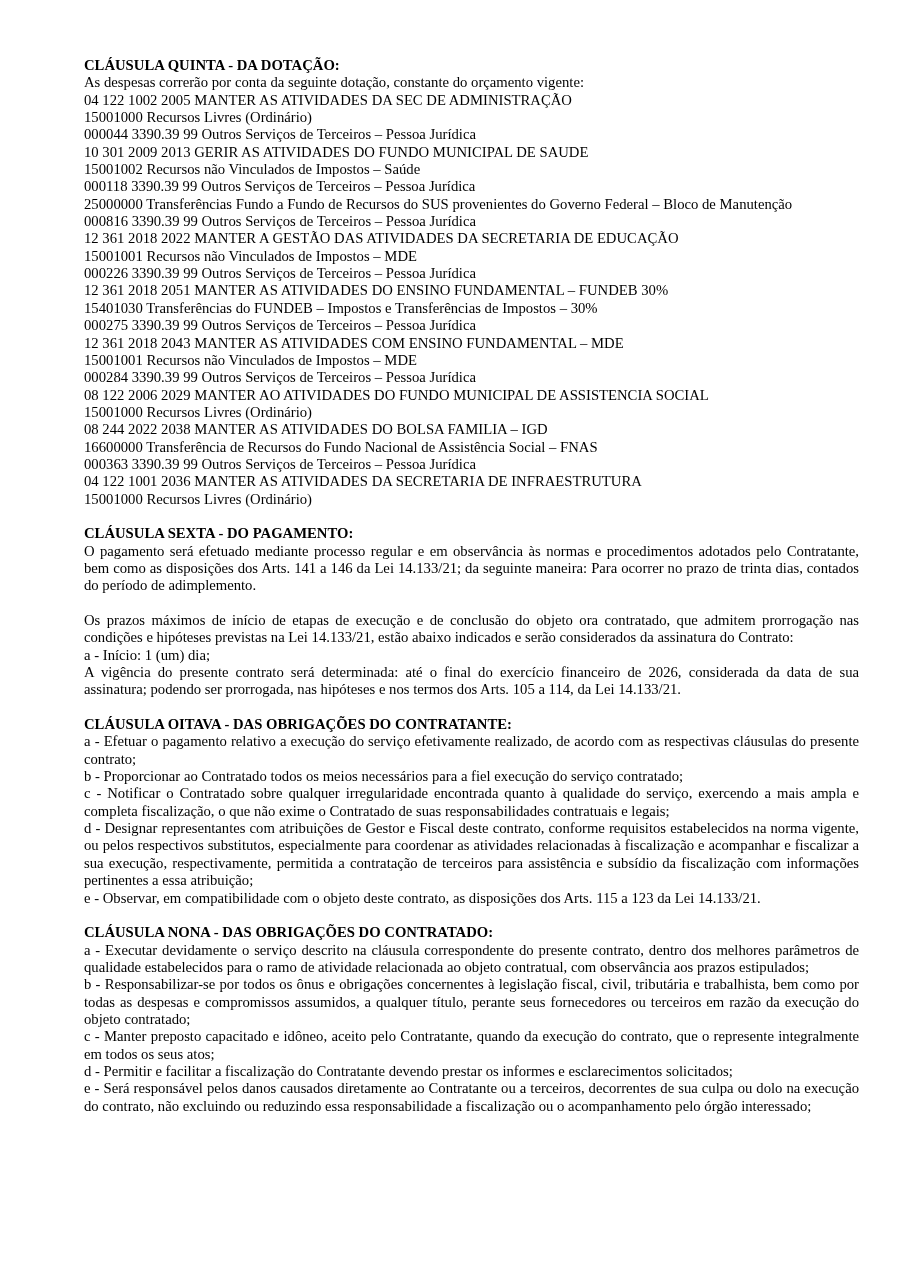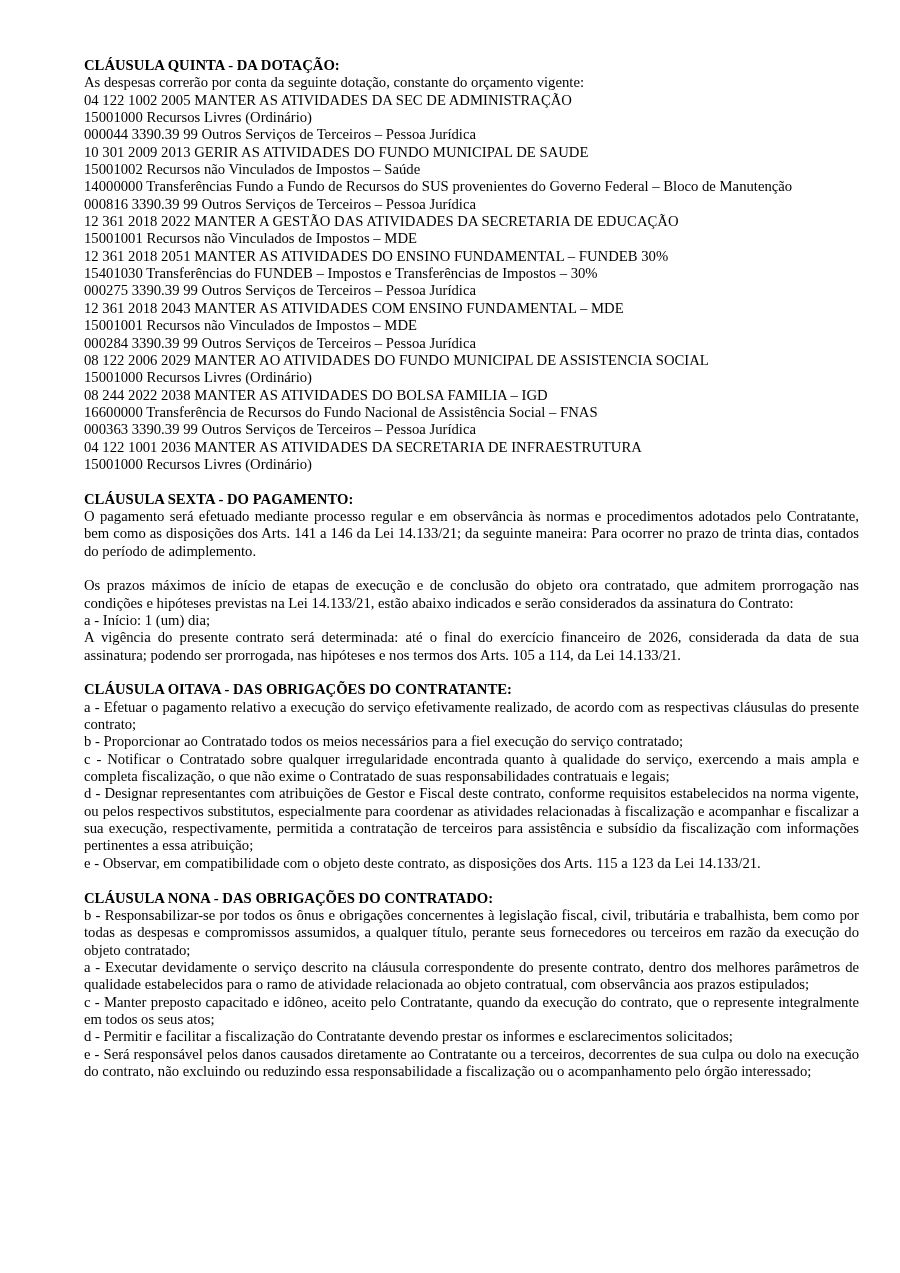--- a/index.html
+++ b/index.html
@@ -49,24 +49,26 @@
 
 <main class="doc-page">
     <section class="clause-section">
       <h2 class="clause-heading">CLÁUSULA QUINTA - DA DOTAÇÃO:</h2>
       <p class="clause-paragraph">As despesas correrão por conta da seguinte dotação, constante do orçamento vigente:</p>
       <p class="clause-paragraph">04 122 1002 2005 MANTER AS ATIVIDADES DA SEC DE ADMINISTRAÇÃO</p>
       <p class="clause-paragraph">15001000 Recursos Livres (Ordinário)</p>
       <p class="clause-paragraph">000044 3390.39 99 Outros Serviços de Terceiros – Pessoa Jurídica</p>
       <p class="clause-paragraph">10 301 2009 2013 GERIR AS ATIVIDADES DO FUNDO MUNICIPAL DE SAUDE</p>
       <p class="clause-paragraph">15001002 Recursos não Vinculados de Impostos – Saúde</p>
-      <p class="clause-paragraph">14000000 Transferências Fundo a Fundo de Recursos do SUS provenientes do Governo Federal – Bloco de Manutenção</p>
+      <p class="clause-paragraph">000118 3390.39 99 Outros Serviços de Terceiros – Pessoa Jurídica</p>
+      <p class="clause-paragraph">25000000 Transferências Fundo a Fundo de Recursos do SUS provenientes do Governo Federal – Bloco de Manutenção</p>
       <p class="clause-paragraph">000816 3390.39 99 Outros Serviços de Terceiros – Pessoa Jurídica</p>
       <p class="clause-paragraph">12 361 2018 2022 MANTER A GESTÃO DAS ATIVIDADES DA SECRETARIA DE EDUCAÇÃO</p>
       <p class="clause-paragraph">15001001 Recursos não Vinculados de Impostos – MDE</p>
+      <p class="clause-paragraph">000226 3390.39 99 Outros Serviços de Terceiros – Pessoa Jurídica</p>
       <p class="clause-paragraph">12 361 2018 2051 MANTER AS ATIVIDADES DO ENSINO FUNDAMENTAL – FUNDEB 30%</p>
       <p class="clause-paragraph">15401030 Transferências do FUNDEB – Impostos e Transferências de Impostos – 30%</p>
       <p class="clause-paragraph">000275 3390.39 99 Outros Serviços de Terceiros – Pessoa Jurídica</p>
       <p class="clause-paragraph">12 361 2018 2043 MANTER AS ATIVIDADES COM ENSINO FUNDAMENTAL – MDE</p>
       <p class="clause-paragraph">15001001 Recursos não Vinculados de Impostos – MDE</p>
       <p class="clause-paragraph">000284 3390.39 99 Outros Serviços de Terceiros – Pessoa Jurídica</p>
       <p class="clause-paragraph">08 122 2006 2029 MANTER AO ATIVIDADES DO FUNDO MUNICIPAL DE ASSISTENCIA SOCIAL</p>
       <p class="clause-paragraph">15001000 Recursos Livres (Ordinário)</p>
       <p class="clause-paragraph">08 244 2022 2038 MANTER AS ATIVIDADES DO BOLSA FAMILIA – IGD</p>
       <p class="clause-paragraph">16600000 Transferência de Recursos do Fundo Nacional de Assistência Social – FNAS</p>
@@ -86,19 +88,19 @@
     <section class="clause-section">
       <h2 class="clause-heading">CLÁUSULA OITAVA - DAS OBRIGAÇÕES DO CONTRATANTE:</h2>
       <p class="clause-paragraph">a - Efetuar o pagamento relativo a execução do serviço efetivamente realizado, de acordo com as respectivas cláusulas do presente contrato;</p>
       <p class="clause-paragraph">b - Proporcionar ao Contratado todos os meios necessários para a fiel execução do serviço contratado;</p>
       <p class="clause-paragraph">c - Notificar o Contratado sobre qualquer irregularidade encontrada quanto à qualidade do serviço, exercendo a mais ampla e completa fiscalização, o que não exime o Contratado de suas responsabilidades contratuais e legais;</p>
       <p class="clause-paragraph">d - Designar representantes com atribuições de Gestor e Fiscal deste contrato, conforme requisitos estabelecidos na norma vigente, ou pelos respectivos substitutos, especialmente para coordenar as atividades relacionadas à fiscalização e acompanhar e fiscalizar a sua execução, respectivamente, permitida a contratação de terceiros para assistência e subsídio da fiscalização com informações pertinentes a essa atribuição;</p>
       <p class="clause-paragraph">e - Observar, em compatibilidade com o objeto deste contrato, as disposições dos Arts. 115 a 123 da Lei 14.133/21.</p>
     </section>
     <section class="clause-section">
       <h2 class="clause-heading">CLÁUSULA NONA - DAS OBRIGAÇÕES DO CONTRATADO:</h2>
+      <p class="clause-paragraph">a - Executar devidamente o serviço descrito na cláusula correspondente do presente contrato, dentro dos melhores parâmetros de qualidade estabelecidos para o ramo de atividade relacionada ao objeto contratual, com observância aos prazos estipulados;</p>
       <p class="clause-paragraph">b - Responsabilizar-se por todos os ônus e obrigações concernentes à legislação fiscal, civil, tributária e trabalhista, bem como por todas as despesas e compromissos assumidos, a qualquer título, perante seus fornecedores ou terceiros em razão da execução do objeto contratado;</p>
-      <p class="clause-paragraph">a - Executar devidamente o serviço descrito na cláusula correspondente do presente contrato, dentro dos melhores parâmetros de qualidade estabelecidos para o ramo de atividade relacionada ao objeto contratual, com observância aos prazos estipulados;</p>
       <p class="clause-paragraph">c - Manter preposto capacitado e idôneo, aceito pelo Contratante, quando da execução do contrato, que o represente integralmente em todos os seus atos;</p>
       <p class="clause-paragraph">d - Permitir e facilitar a fiscalização do Contratante devendo prestar os informes e esclarecimentos solicitados;</p>
       <p class="clause-paragraph">e - Será responsável pelos danos causados diretamente ao Contratante ou a terceiros, decorrentes de sua culpa ou dolo na execução do contrato, não excluindo ou reduzindo essa responsabilidade a fiscalização ou o acompanhamento pelo órgão interessado;</p>
     </section>
   </main>
 
 </body></html>

